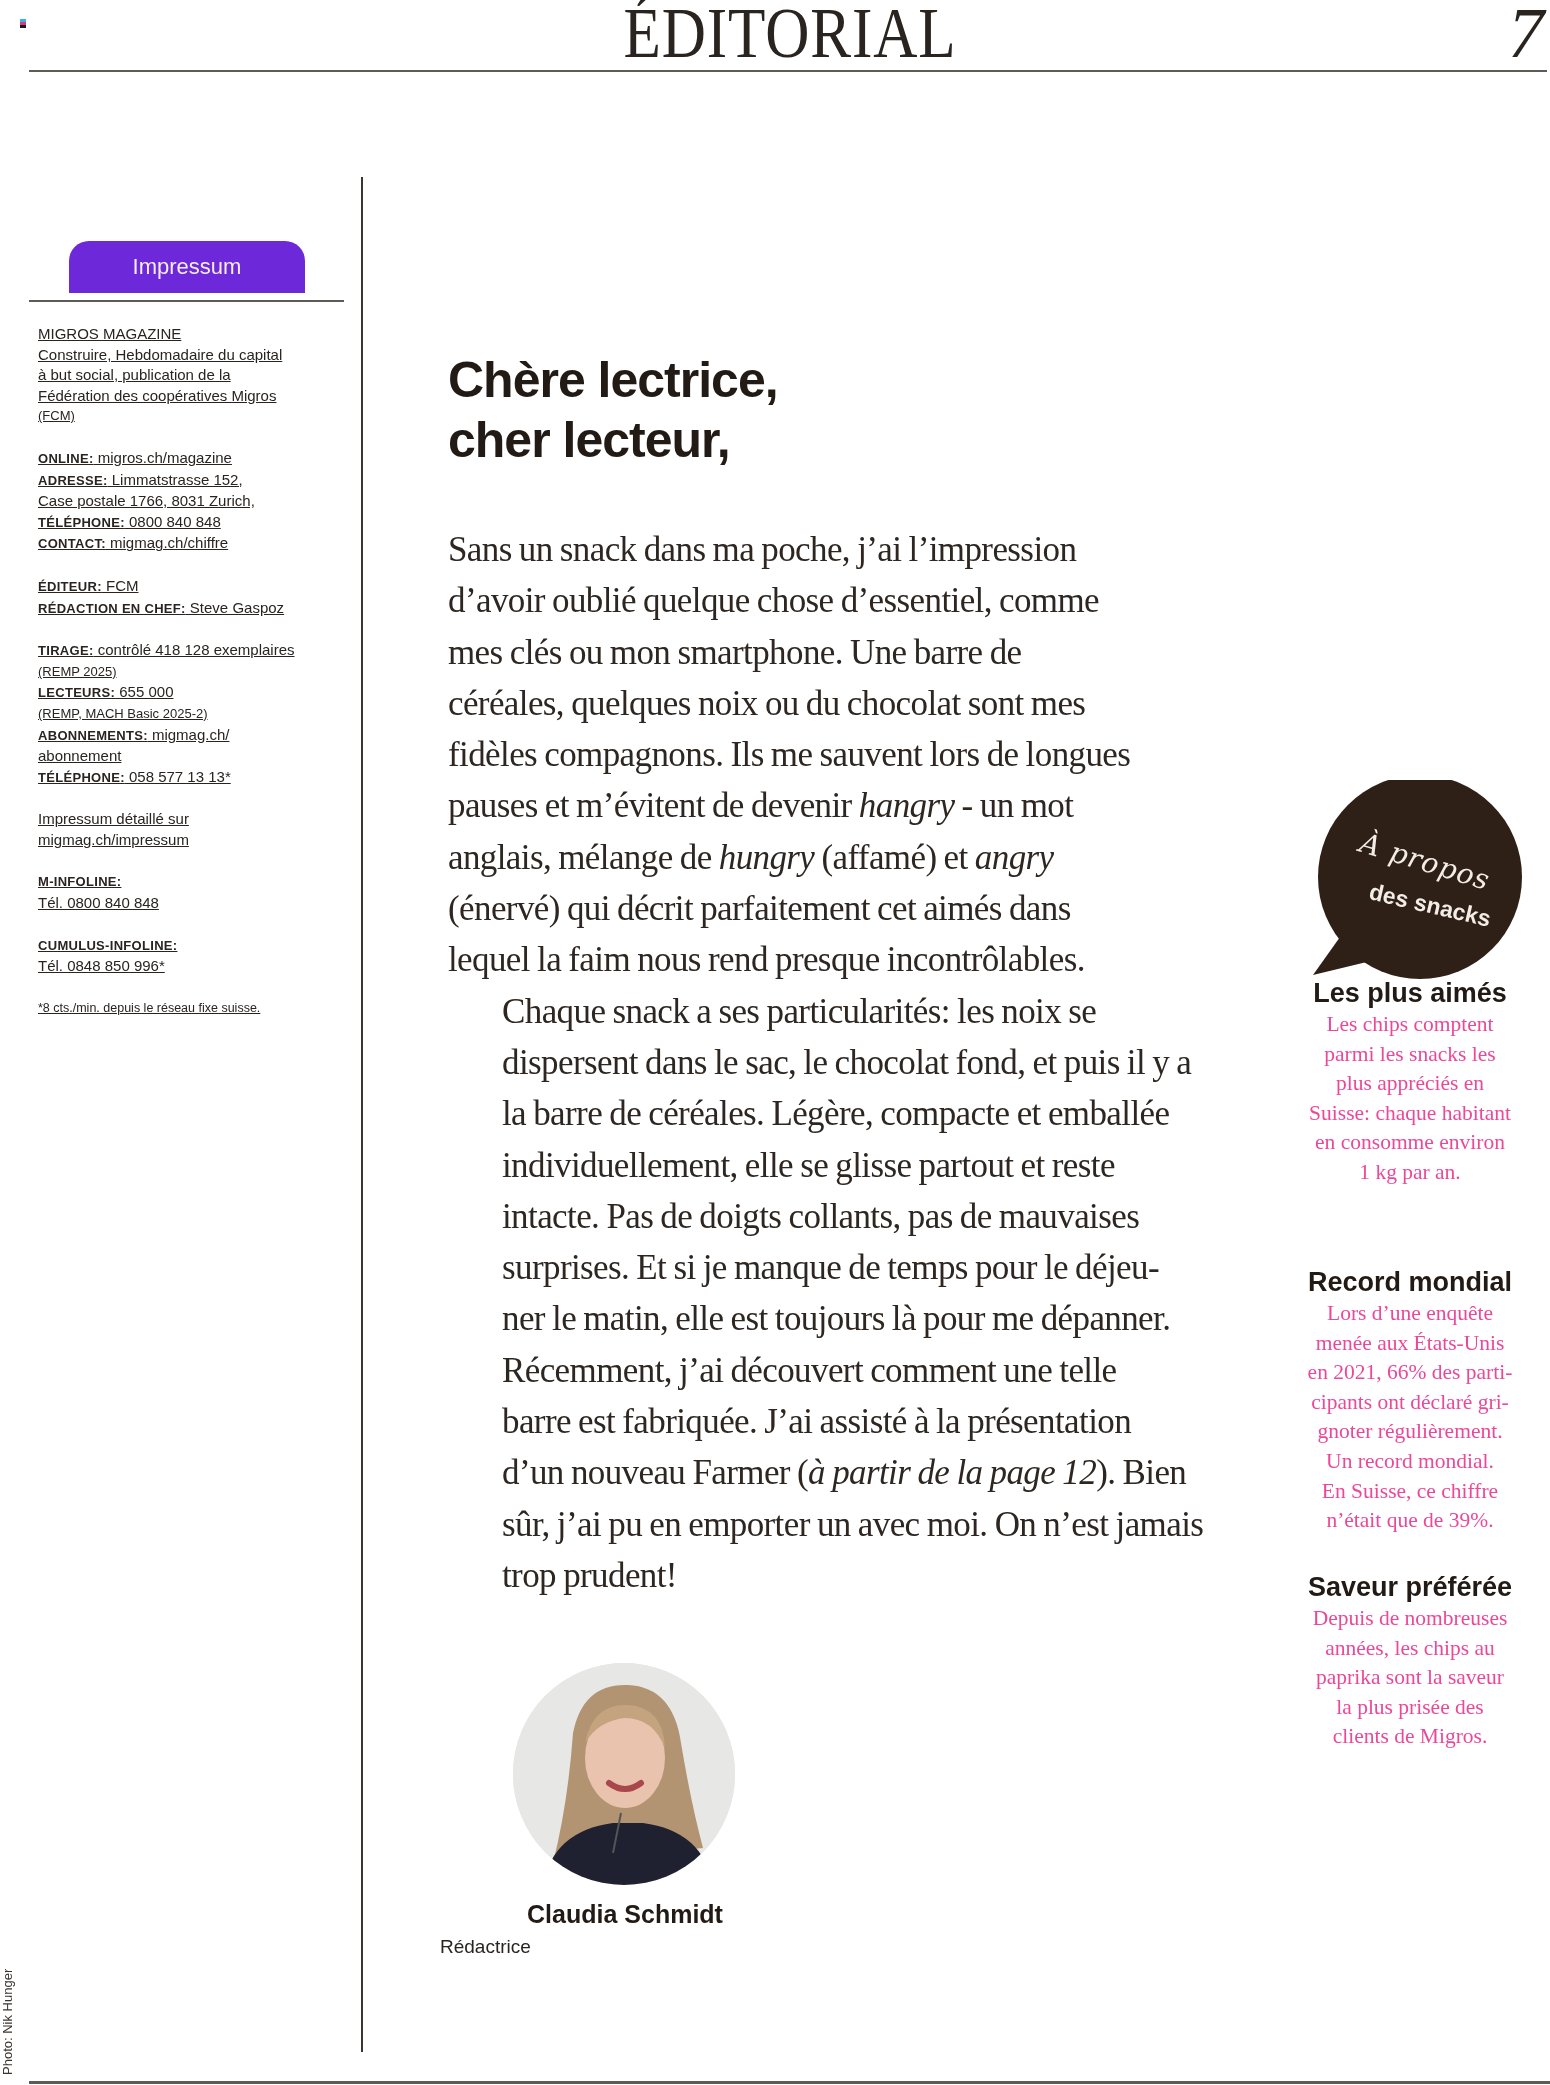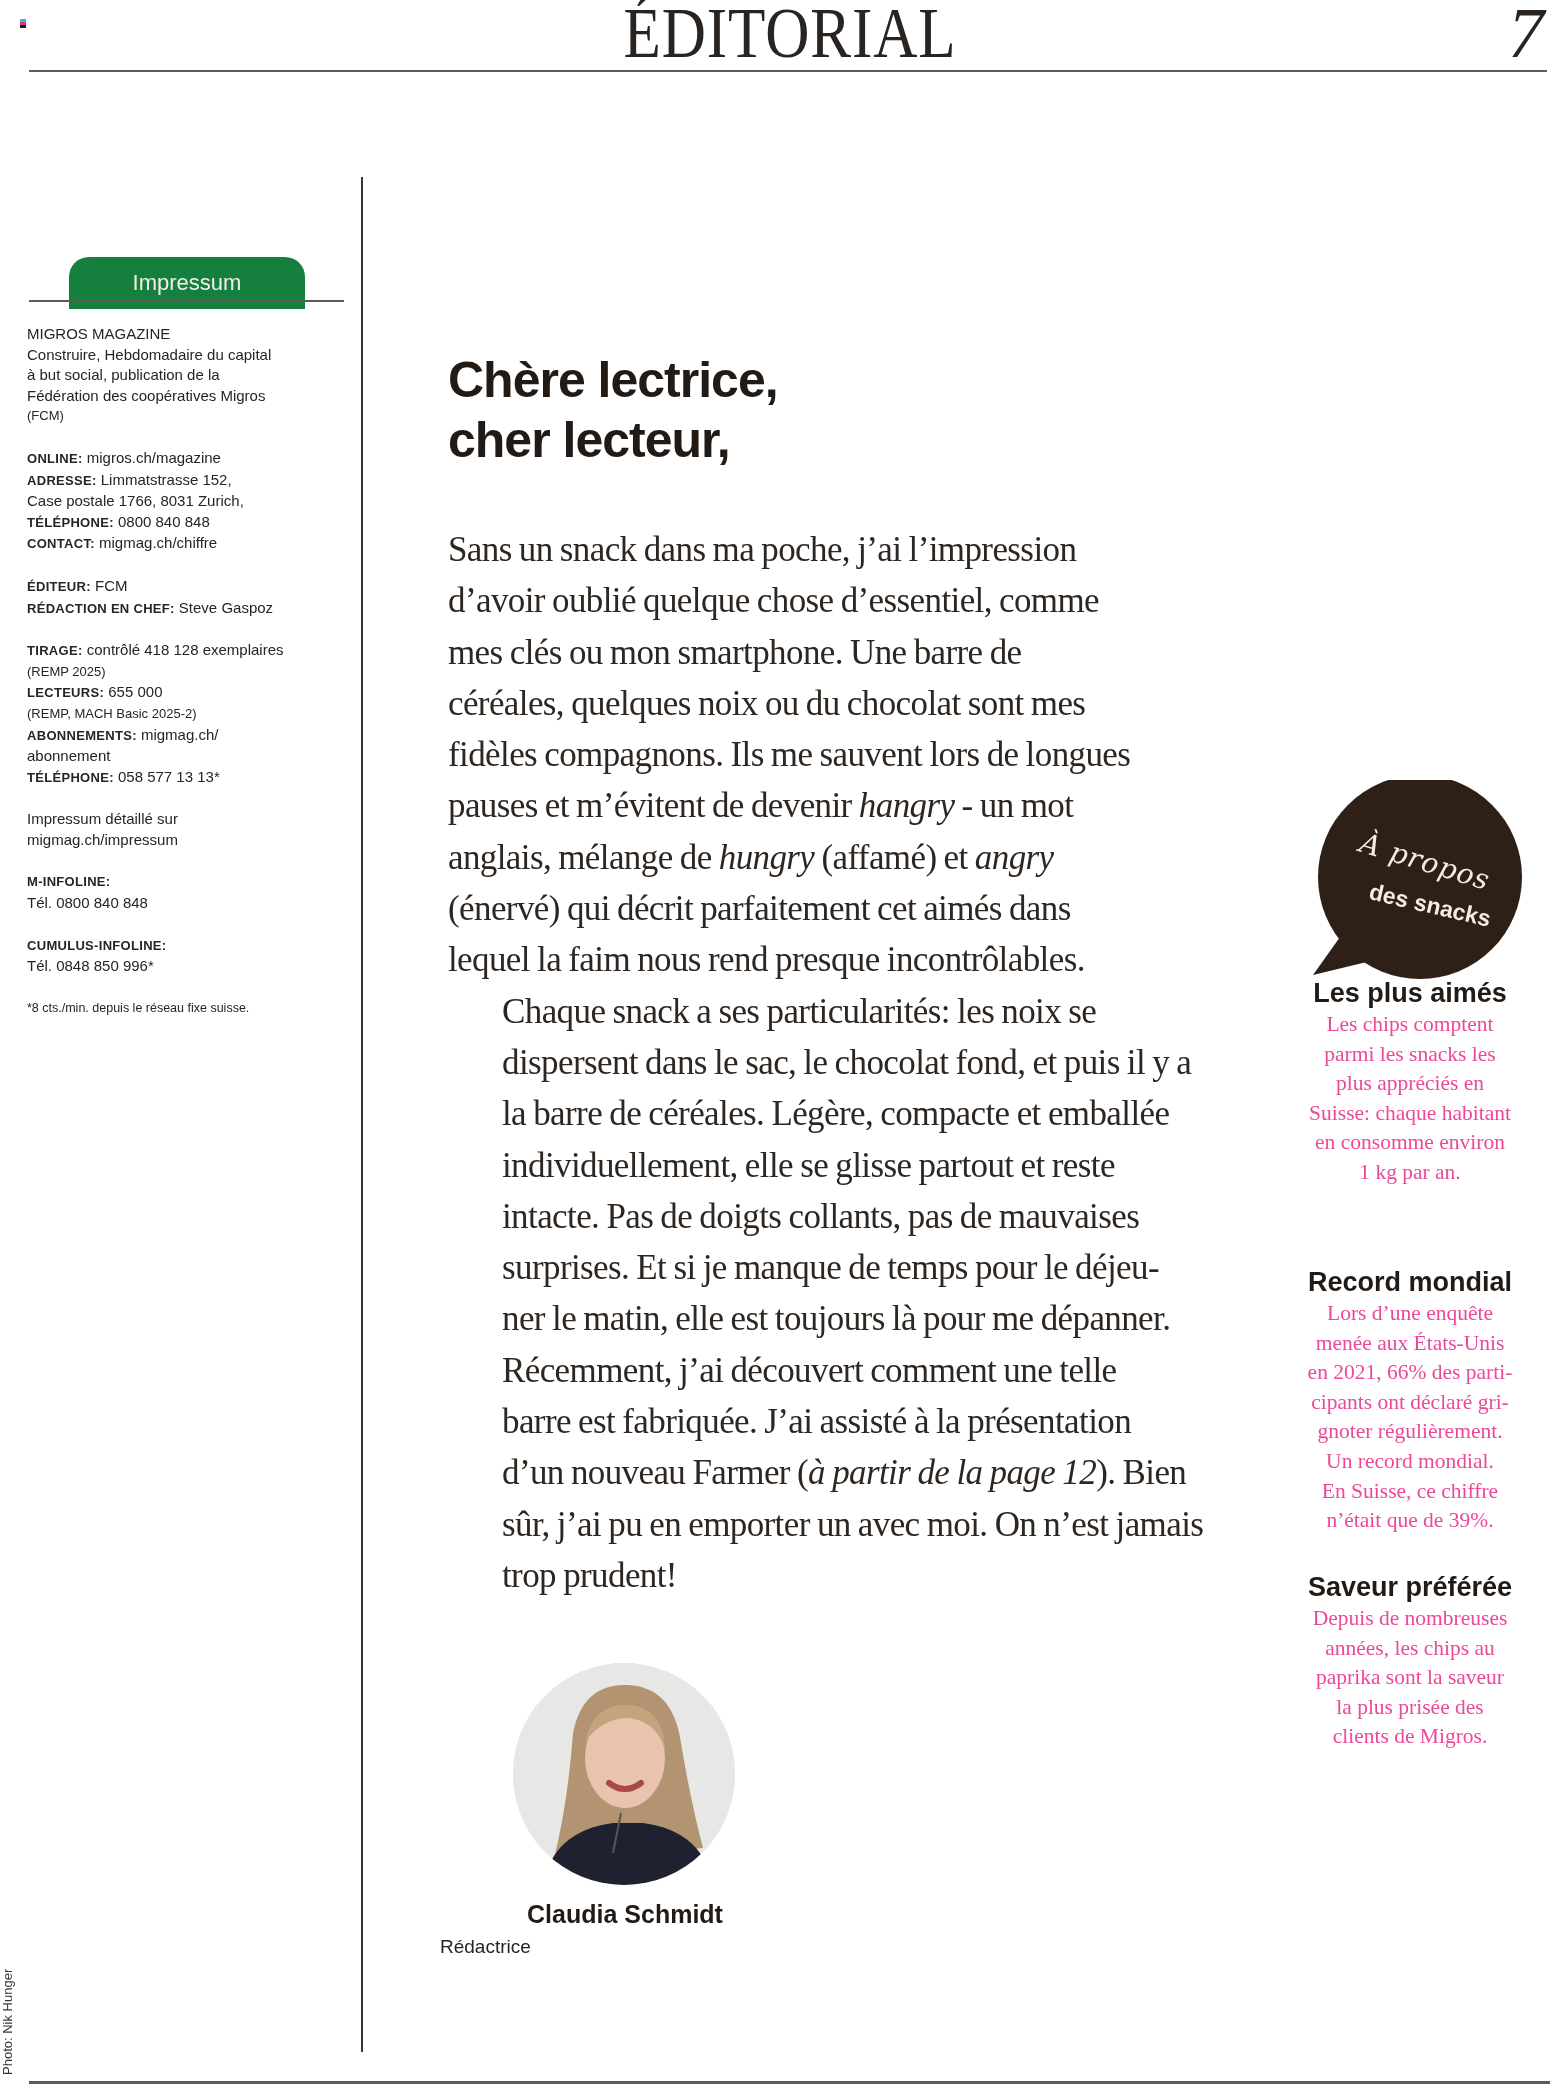--- a/index.html
+++ b/index.html
@@ -13,26 +13,26 @@
     font-family: "Liberation Serif", "DejaVu Serif", serif; font-size: 72px; letter-spacing: 1px;
     color: #2a2420; transform: scaleX(0.85); transform-origin: 790px 0; }
   #page-number { right: 6px; top: -8px; font-family: "Liberation Serif", serif; font-size: 72px; font-style: italic; color:#2a2420; }
   #header-rule { left: 29px; top: 70px; width: 1518px; height: 2px; background: #5e5a56; }
 
   
   #col-divider { left: 361px; top: 177px; width: 2px; height: 1875px; background: #3b3531; }
   #bottom-rule { left: 29px; top: 2081px; width: 1521px; height: 3px; background: #5e5a56; }
 
   
-  #impressum-tab { left: 69px; top: 257px; width: 236px; height: 52px; background: #15803d;
+  #impressum-tab { left: 69px; top: 241px; width: 236px; height: 52px; background: #6d28d9;
     border-radius: 20px 20px 0 0; color: #f4ede6; text-align: center; line-height: 52px;
     font-family: "Liberation Sans", sans-serif; font-size: 22px; }
   #impressum-rule { left: 29px; top: 300px; width: 315px; height: 2px; background: #5e5a56; }
-  #impressum-body { left: 27px; top: 324px; width: 320px; font-family: "Liberation Sans", sans-serif;
-    font-size: 15px; line-height: 20.6px; color: #2a2420; }
+  #impressum-body { left: 38px; top: 324px; width: 320px; font-family: "Liberation Sans", sans-serif;
+    font-size: 15px; line-height: 20.6px; color: #2a2420; text-decoration: underline; }
   #impressum-body .blk { margin-bottom: 21px; }
   #impressum-body .lbl { font-weight: bold; font-size: 13px; letter-spacing: 0.3px; }
   #impressum-body .small { font-size: 13px; }
   #impressum-body .foot { font-size: 12.5px; }
 
   
   #headline { left: 448px; top: 350px; width: 600px; font-family: "Liberation Sans", sans-serif; font-weight: bold;
     font-size: 50px; line-height: 60px; letter-spacing: -1px; color: #221a15; }
   #article-body { left: 448px; top: 524px; width: 780px; font-family: "Liberation Serif", serif;
     font-size: 35px; line-height: 51.3px; color: #2d2621; letter-spacing: -0.6px; word-spacing: -1px; }

